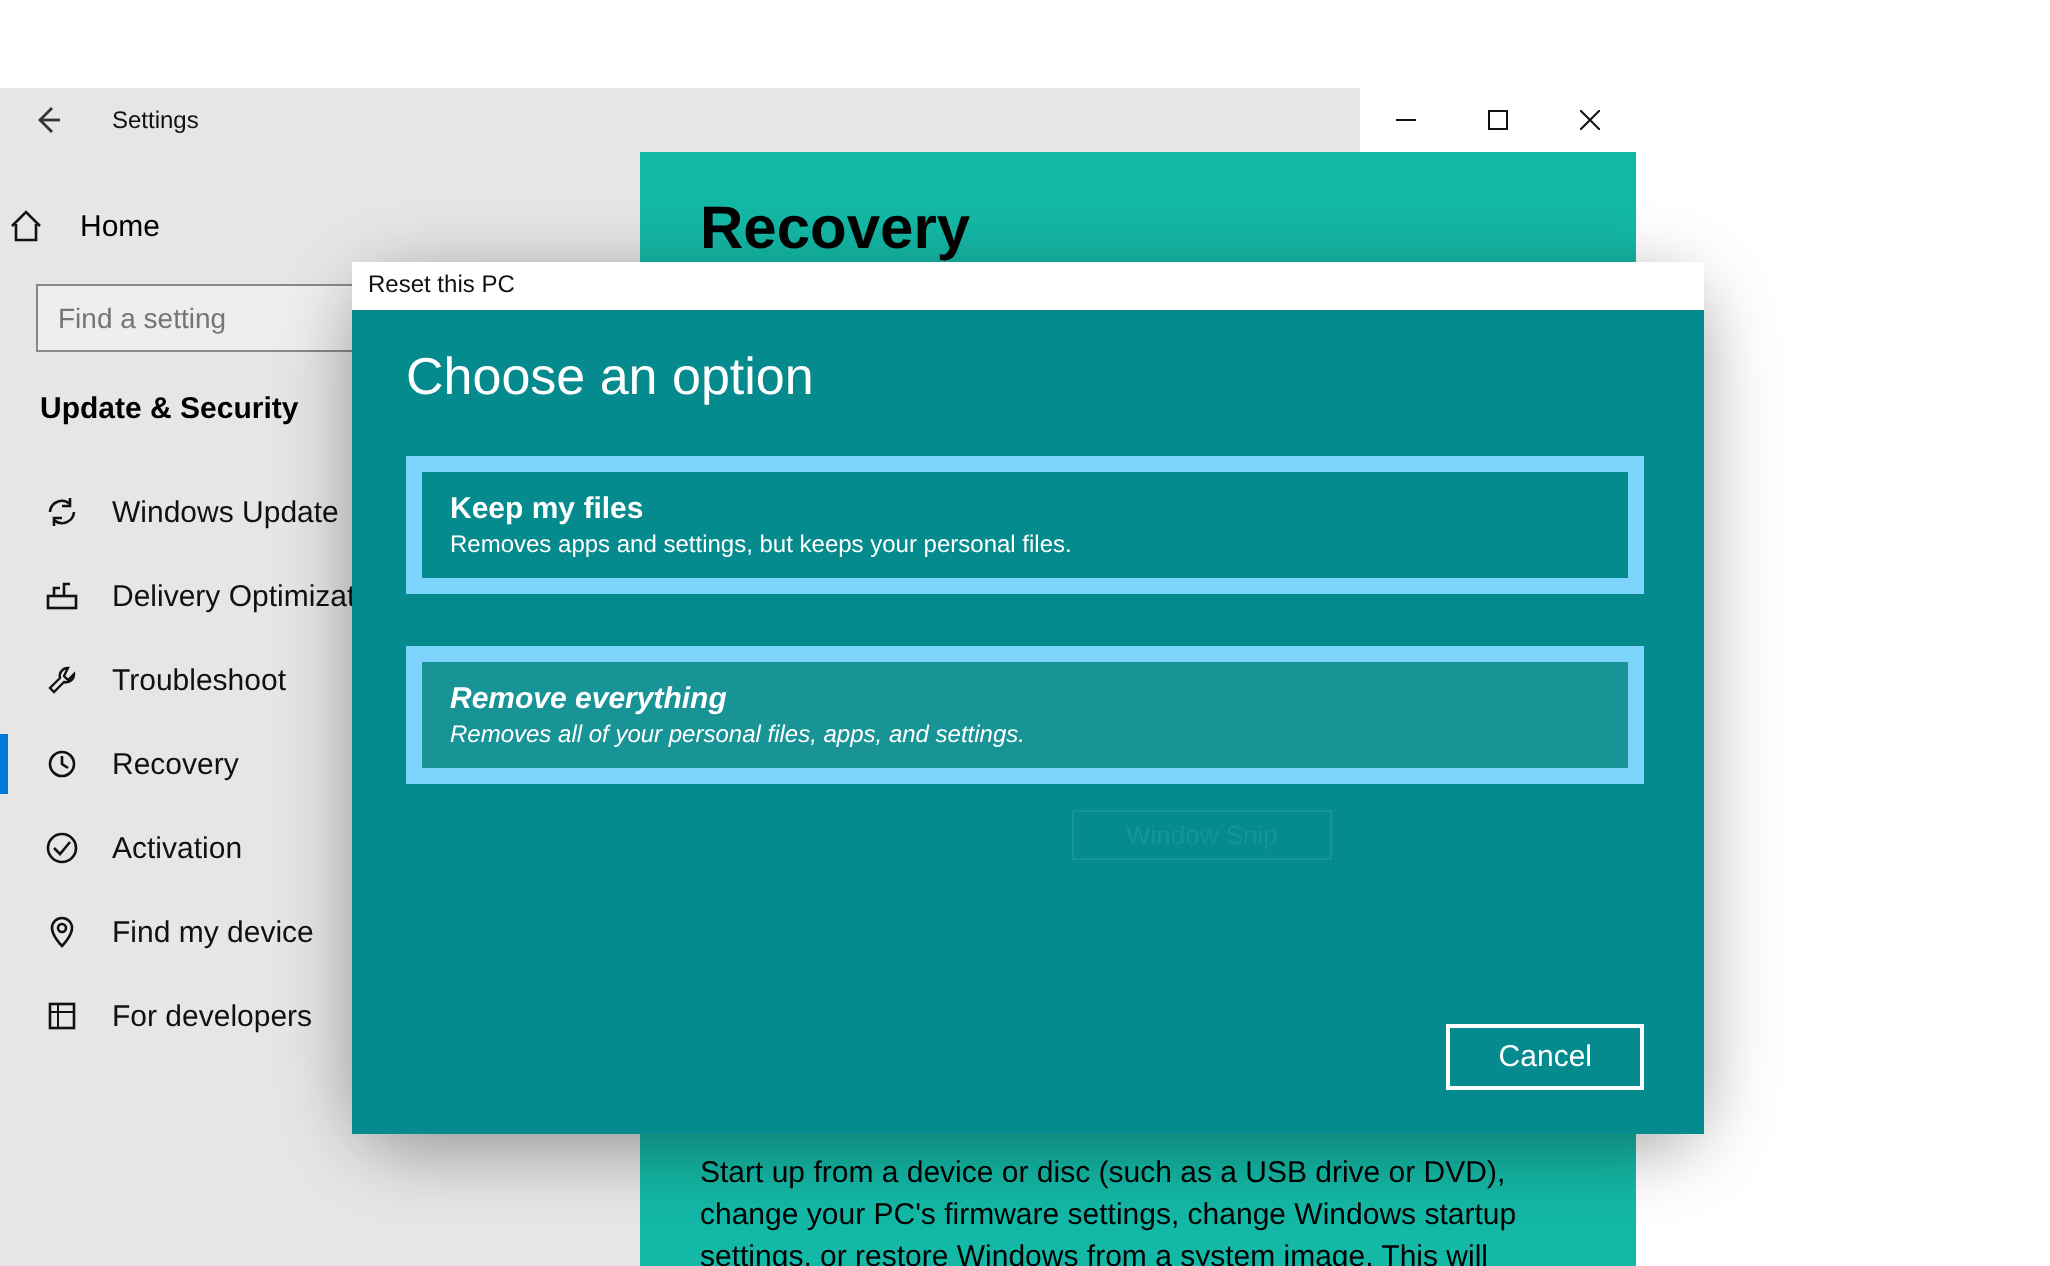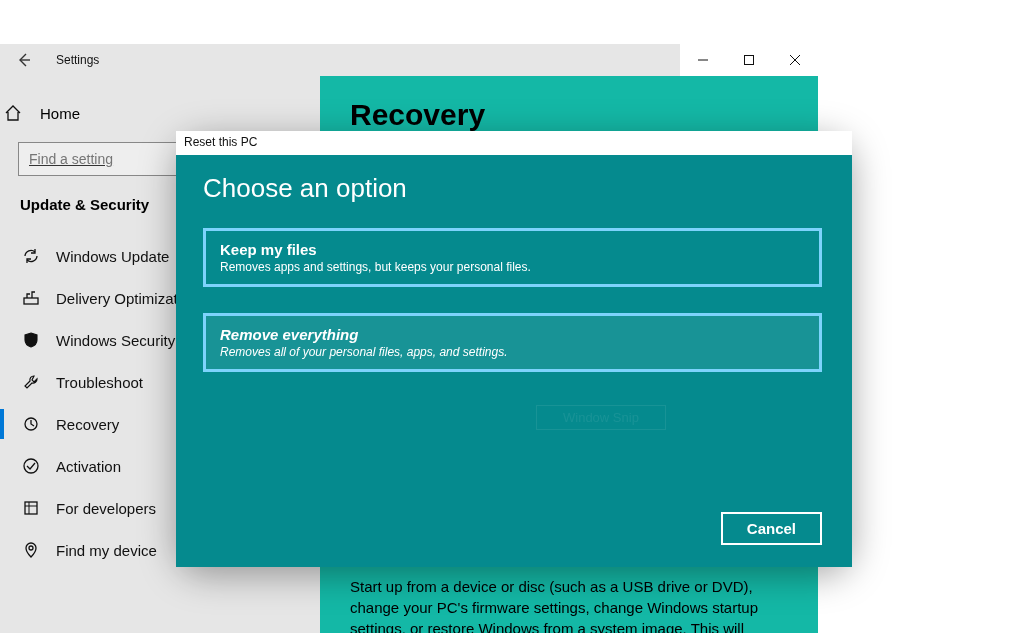--- a/index.html
+++ b/index.html
@@ -54,21 +54,20 @@
     border: 1px solid #888;
     background: #eee;
     display: flex; align-items: center;
     padding: 0 10px;
     color: #666;
   }
   .search-box input {
     flex: 1; border: none; background: transparent;
     font-size: 14px; color: #333;
     outline: none;
-    text-decoration: underline;
   }
   .category {
     padding: 0 20px 14px 20px;
     font-weight: 600; font-size: 15px;
   }
   .nav-list { list-style: none; margin-top: 8px; }
   .nav-item {
     display: flex; align-items: center;
     padding: 12px 20px;
     font-size: 15px;
@@ -122,21 +121,21 @@
   .dialog-body { background: #008b8a; }
   .dialog-body { background: #00868b; }
   .dialog-body { background: #00838a; }
   .dialog-body { background: #018a8e; }
   .dialog-body { background: #058a8e; }
   .dialog-body { background: #00868B; padding-left: 27px; }
   .dialog-body { background: #058a8e; }
 
   .dialog-heading { font-weight: 300; font-size: 26px; margin-bottom: 24px; }
   .option {
-    border: 3px solid #7dd3fc;
+    border: 8px solid #7dd3fc;
     padding: 10px 14px;
     margin-bottom: 26px;
   }
   .option .opt-title { font-weight: 600; font-size: 15px; margin-bottom: 2px; }
   .option .opt-desc { font-size: 12px; }
   .option.hover { background: rgba(255,255,255,.08); font-style: italic; }
   .ghost-btn {
     position: absolute; left: 360px; top: 250px;
     padding: 4px 26px;
     border: 1px solid rgba(255,255,255,.08);
@@ -146,21 +145,20 @@
   }
   .dialog-footer {
     position: absolute; right: 30px; bottom: 22px;
   }
   .cancel-btn {
     border: 2px solid #fff;
     background: transparent;
     color: #fff;
     padding: 6px 24px;
     font-size: 15px;
-    font-weight: bold;
   }
   svg { display:block; }
 </style>
 </head>
 <body>
 
 <div class="window">
 
   <div class="titlebar">
     <div class="back">
@@ -224,28 +222,20 @@
               <svg width="18" height="18" viewBox="0 0 18 18">
                 <rect x="2" y="9" width="14" height="6" stroke="#111" fill="none" stroke-width="1.3"></rect>
                 <path d="M5 9V5h3M10 9V3h3" stroke="#111" fill="none" stroke-width="1.3"></path>
               </svg>
             </span>
           <span>Delivery Optimization</span>
         </li>
         <li class="nav-item">
           <span class="icon">
               <svg width="18" height="18" viewBox="0 0 18 18">
-                <path d="M9 2 L15 4 V9c0 4-3 6-6 7-3-1-6-3-6-7V4Z" stroke="#111" fill="#111" stroke-width="1.1"></path>
-              </svg>
-            </span>
-          <span>Windows Security</span>
-        </li>
-        <li class="nav-item">
-          <span class="icon">
-              <svg width="18" height="18" viewBox="0 0 18 18">
                 <path d="M12 3a4 4 0 0 0-4 5L3 13l2 2 5-5a4 4 0 0 0 5-4l-3 3-2-2z" stroke="#111" fill="none" stroke-width="1.2"></path>
               </svg>
             </span>
           <span>Troubleshoot</span>
         </li>
         <li class="nav-item active">
           <span class="icon">
               <svg width="18" height="18" viewBox="0 0 18 18">
                 <circle cx="9" cy="9" r="6" stroke="#111" fill="none" stroke-width="1.3"></circle>
                 <path d="M9 5v4l3 2" stroke="#111" fill="none" stroke-width="1.3"></path>
@@ -258,34 +248,34 @@
               <svg width="18" height="18" viewBox="0 0 18 18">
                 <circle cx="9" cy="9" r="7" stroke="#111" fill="none" stroke-width="1.3"></circle>
                 <path d="M5 9l3 3 5-6" stroke="#111" fill="none" stroke-width="1.3"></path>
               </svg>
             </span>
           <span>Activation</span>
         </li>
         <li class="nav-item">
           <span class="icon">
               <svg width="18" height="18" viewBox="0 0 18 18">
+                <path d="M9 2a5 5 0 0 1 5 5c0 4-5 9-5 9S4 11 4 7a5 5 0 0 1 5-5z" stroke="#111" fill="none" stroke-width="1.3"></path>
+                <circle cx="9" cy="7" r="2" stroke="#111" fill="none" stroke-width="1.3"></circle>
+              </svg>
+            </span>
+          <span>Find my device</span>
+        </li>
+        <li class="nav-item">
+          <span class="icon">
+              <svg width="18" height="18" viewBox="0 0 18 18">
                 <rect x="3" y="3" width="12" height="12" stroke="#111" fill="none" stroke-width="1.3"></rect>
                 <path d="M3 7h12M7 3v12" stroke="#111" stroke-width="1"></path>
               </svg>
             </span>
           <span>For developers</span>
-        </li>
-        <li class="nav-item">
-          <span class="icon">
-              <svg width="18" height="18" viewBox="0 0 18 18">
-                <path d="M9 2a5 5 0 0 1 5 5c0 4-5 9-5 9S4 11 4 7a5 5 0 0 1 5-5z" stroke="#111" fill="none" stroke-width="1.3"></path>
-                <circle cx="9" cy="7" r="2" stroke="#111" fill="none" stroke-width="1.3"></circle>
-              </svg>
-            </span>
-          <span>Find my device</span>
         </li>
       </ul>
     </div>
 
     <div class="content">
       <h1>Recovery</h1>
       <div style="height:380px"></div>
       <div>
         <div class="section-title">Advanced startup</div>
         <div class="section-body">Start up from a device or disc (such as a USB drive or DVD), change your PC's firmware settings, change Windows startup settings, or restore Windows from a system image. This will restart your PC.</div>

